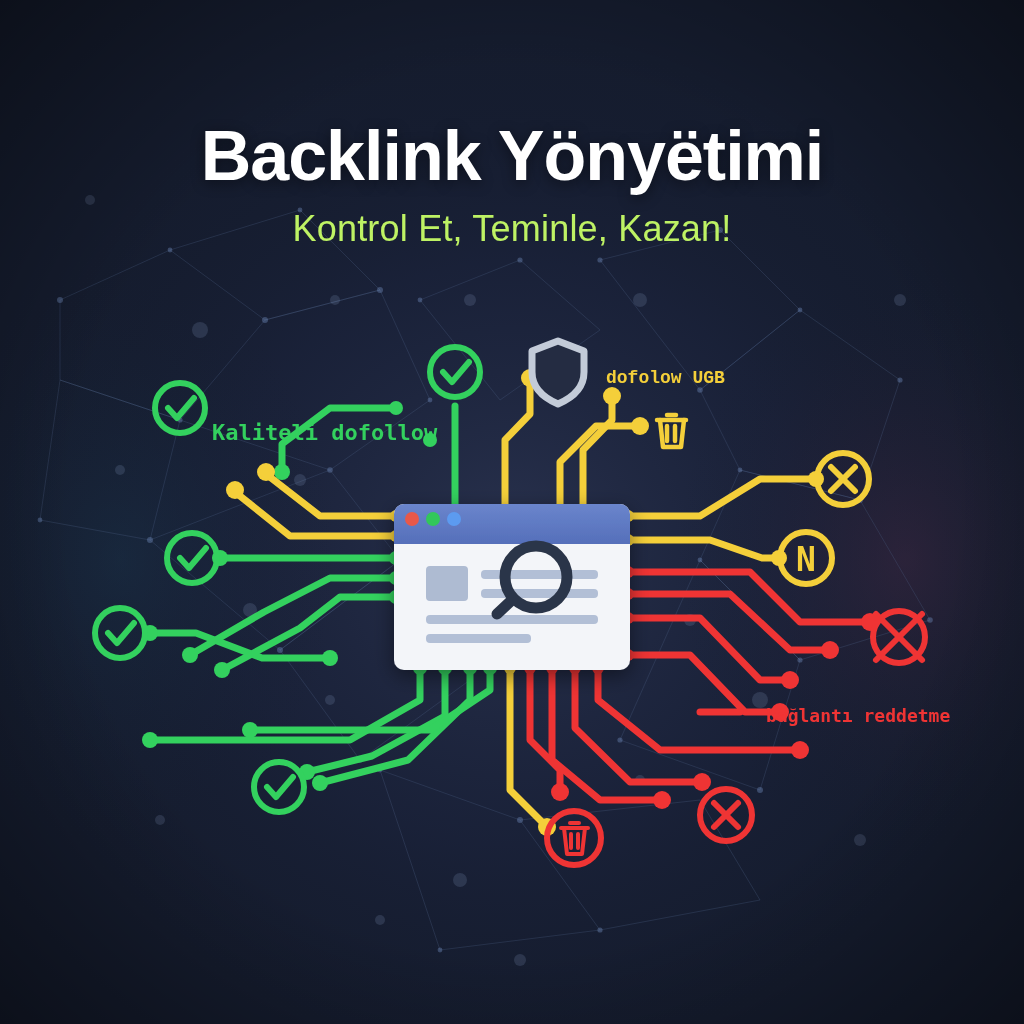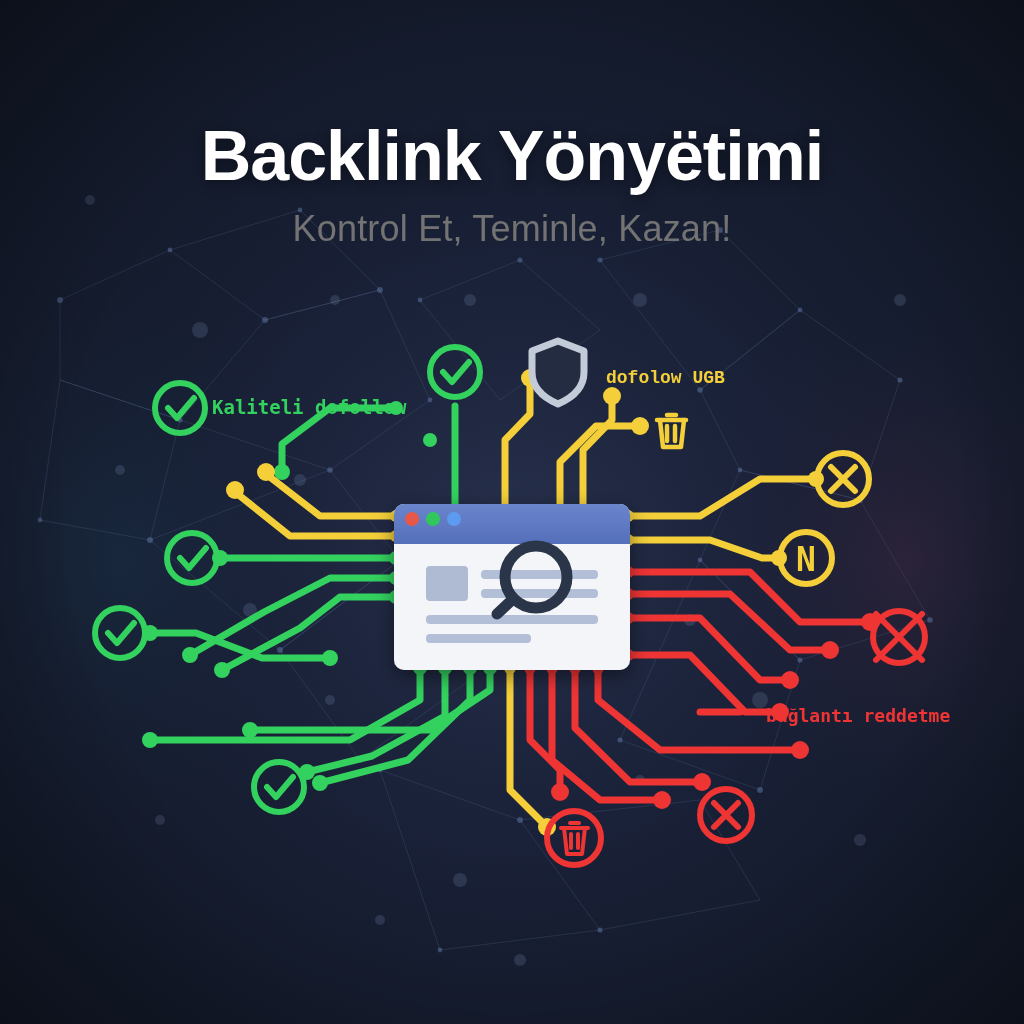--- a/index.html
+++ b/index.html
@@ -4,25 +4,25 @@
 <style>
   html,body{margin:0;padding:0;background:#11182b;}
   body{width:1024px;height:1024px;overflow:hidden;
        font-family:"Liberation Sans",sans-serif;}
   #stage{position:relative;width:1024px;height:1024px;overflow:hidden;
          background:#151c2e;}
   .bgwrap,.artwrap{position:absolute;inset:0;width:1024px;height:1024px;}
   .hdr{position:absolute;left:0;right:0;text-align:center;}
   #title{top:116px;font-size:70px;font-weight:bold;color:#ffffff;
          letter-spacing:-1px;text-shadow:0 3px 14px rgba(0,0,0,.45);}
-  #subtitle{top:208px;font-size:36px;font-weight:400;color:#737373;
+  #subtitle{top:208px;font-size:36px;font-weight:400;color:#bef264;
             letter-spacing:.2px;}
   .lbl{position:absolute;font-family:"DejaVu Sans Mono","Liberation Mono",monospace;
        font-weight:bold;white-space:nowrap;}
-  #lbl-green{left:212px;top:396px;font-size:19px;color:#33d15e;}
+  #lbl-green{left:212px;top:420px;font-size:22px;color:#33d15e;}
   #lbl-yellow{left:606px;top:368px;font-size:18px;color:#f4cf3a;font-family:Liberation Mono, monospace;}
   #lbl-red{left:722px;top:705px;font-size:18px;color:#ef3434;margin-left:44px;}
 </style>
 </head>
 <body>
 
 <div id="stage">
 
   <svg class="bgwrap" viewBox="0 0 1024 1024">
     <defs>

